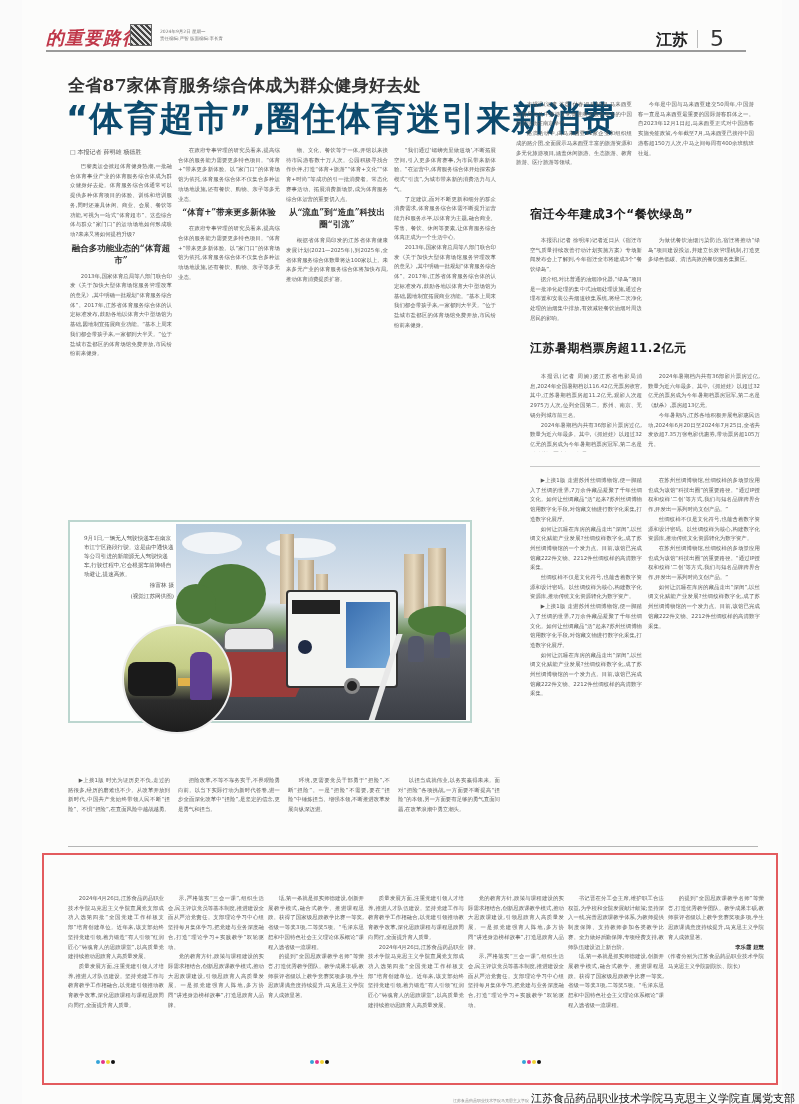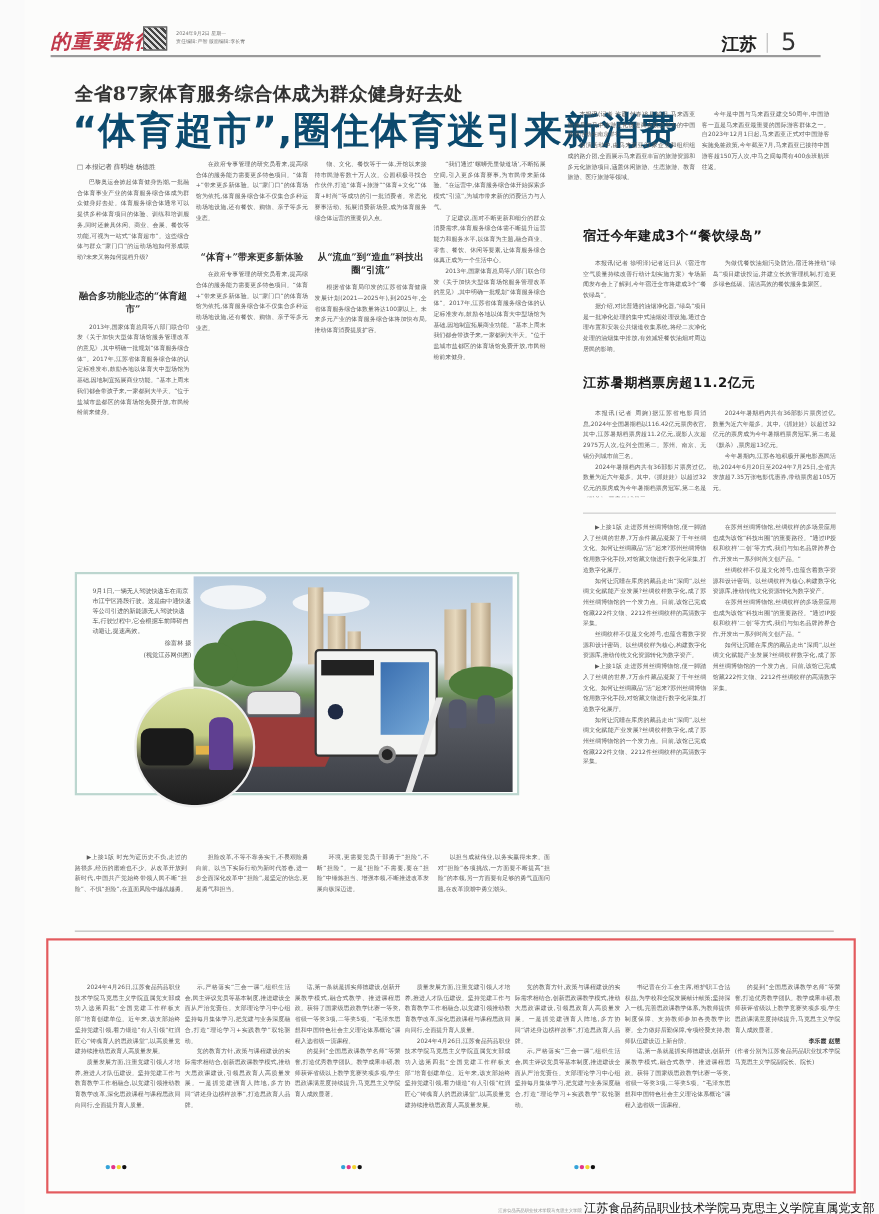--- a/index.html
+++ b/index.html
@@ -18,21 +18,21 @@
   .section-sep { position: absolute; right: 48px; top: 4px; width: 1px; height: 18px; background: #bbb; }
   .page-num { position: absolute; right: 22px; top: 0; font-family: "DejaVu Sans", sans-serif; font-size: 22px; color: #333; }
 
   
   .kicker { position: absolute; left: 46px; top: 74px; font-size: 17px; font-weight: bold; color: #333; letter-spacing: 0.3px; }
   .main-title { position: absolute; left: 44px; top: 96px; font-family: "DejaVu Sans", sans-serif; font-size: 34px; font-weight: bold; color: #0c4a6e; letter-spacing: 1px; }
   .byline { position: absolute; left: 48px; top: 148px; font-family: "DejaVu Sans", sans-serif; font-size: 6px; color: #555; }
 
   .col { position: absolute; font-family: "DejaVu Sans", sans-serif; font-size: 5.4px; line-height: 9.7px; color: #5a5a5a; text-align: justify; overflow: hidden; }
   .col p { text-indent: 2em; }
-  .subhead { font-family: "DejaVu Serif", serif; font-weight: bold; font-size: 8.5px; color: #333; text-align: center; margin: 24px 0 6px; line-height: 12px; text-indent: 0 !important; }
+  .subhead { font-family: "DejaVu Serif", serif; font-weight: bold; font-size: 8.5px; color: #333; text-align: center; margin: 2px 0 6px; line-height: 12px; text-indent: 0 !important; }
 
   
   .r-title { position: absolute; font-family: "DejaVu Sans", sans-serif; font-weight: bold; color: #1a1a1a; letter-spacing: 0.5px; }
   .divider { position: absolute; height: 1px; background: #c9c9c9; }
 
   
   .photo-box { position: absolute; left: 46px; top: 520px; width: 404px; height: 203px; border: 2px solid #bcd6cf; background: #fdfefd; }
   .caption { position: absolute; left: 14px; top: 12px; width: 90px; font-family: "DejaVu Serif", serif; font-size: 5.6px; line-height: 9px; color: #555; }
   .caption .credit { text-align: right; margin-top: 2px; }
   .photo { position: absolute; left: 106px; top: 2px; width: 290px; height: 196px; overflow: hidden;

